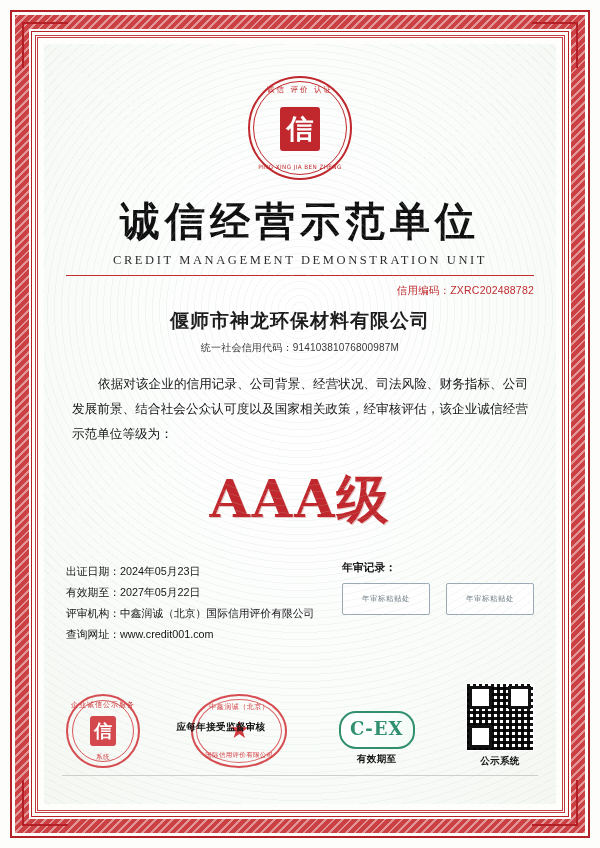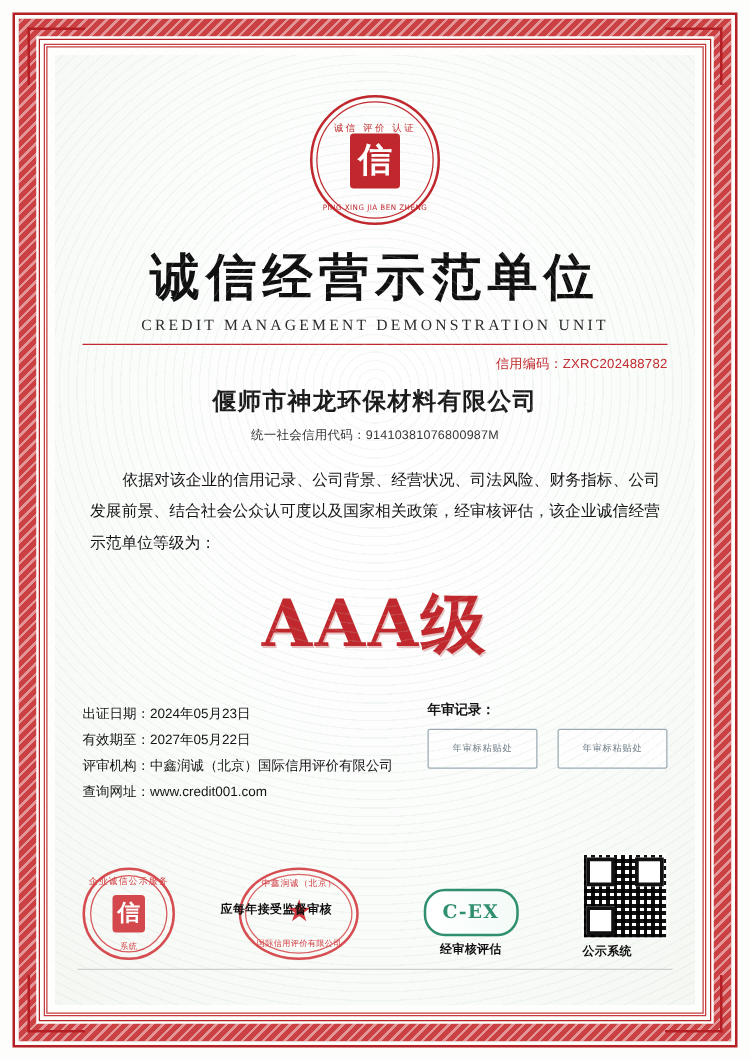--- a/index.html
+++ b/index.html
@@ -124,21 +124,21 @@
     border-radius: 3px;
     color: #fff;
     font-family: "DejaVu Serif", serif;
     font-size: 27px;
     line-height: 44px;
     text-align: center;
     font-weight: bold;
   }
   .emblem .arc-top {
     position: absolute;
-    left: 0; right: 0; top: 22px;
+    left: 0; right: 0; top: 9px;
     text-align: center;
     font-size: 7.5px;
     color: #c0282d;
     letter-spacing: 2px;
     font-family: "DejaVu Sans", sans-serif;
   }
   .emblem .arc-bottom {
     position: absolute;
     left: 0; right: 0; bottom: 10px;
     text-align: center;
@@ -388,27 +388,27 @@
   .logo-col { text-align: center; padding-bottom: 2px; }
   .mutual-logo {
     width: 72px;
     height: 34px;
     margin: 0 auto;
     border: 2px solid #2f8f6e;
     border-radius: 17px;
     color: #2f8f6e;
     font-family: "DejaVu Serif", serif;
     font-weight: bold;
-    font-size: 15px;
+    font-size: 18px;
     line-height: 32px;
     letter-spacing: 1px;
     background: linear-gradient(90deg, #ffffff 0%, #f3fbf7 100%);
   }
 
-  .qr-col { }
+  .qr-col { text-align: center; }
   .qr {
     width: 66px;
     height: 66px;
     margin: 0 auto;
     background-color: #ffffff;
     background-image:
       repeating-linear-gradient(90deg, #111 0 3px, #fff 3px 6px),
       repeating-linear-gradient(0deg, #111 0 3px, #fff 3px 6px);
     background-blend-mode: multiply;
     border: 1px solid #fff;
@@ -521,21 +521,21 @@
           <div class="oval"></div>
           <div class="oval2"></div>
           <div class="o-top">中鑫润诚（北京）</div>
           <div class="star">★</div>
           <div class="o-bottom">国际信用评价有限公司</div>
         </div>
       </div>
 
       <div class="logo-col">
         <div class="mutual-logo">C-EX</div>
-        <div class="seal-caption">经审核评估</div>
+        <div class="seal-caption">有效期至</div>
       </div>
 
       <div class="qr-col">
         <div class="qr">
           <div class="qr-inner-mask">
             <div class="blk a"></div>
             <div class="blk b"></div>
             <div class="blk c"></div>
           </div>
         </div>

